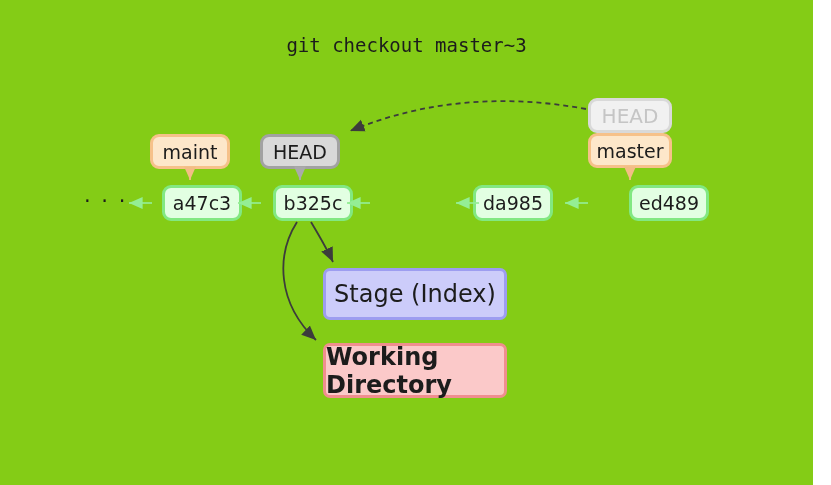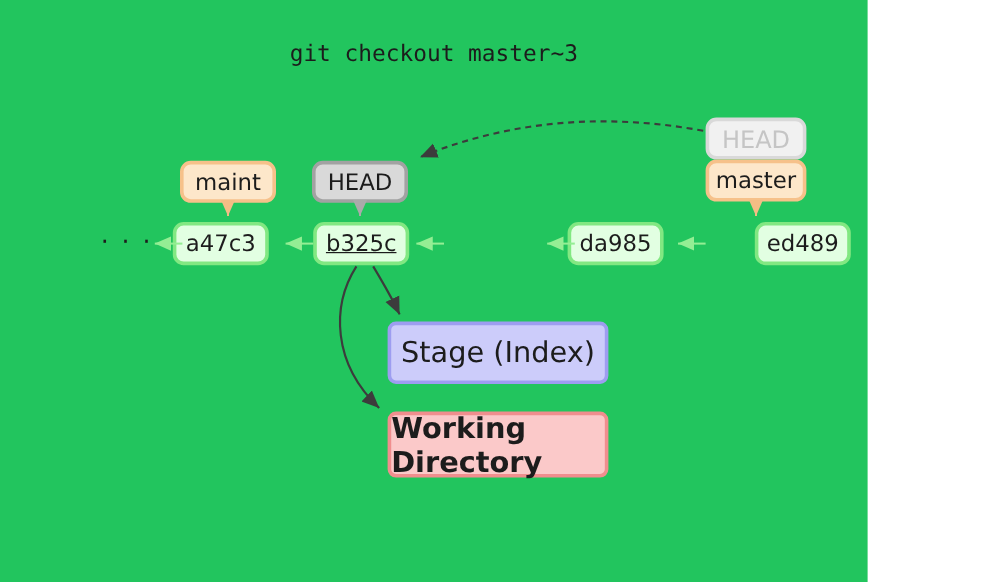--- a/index.html
+++ b/index.html
@@ -1,22 +1,23 @@
 <!DOCTYPE html>
 <html style="--text: #1c1c1c; --commit-border: #82e882; --commit-fill: #e2ffe2; --commit-arrow: #94ee94; --ref-border: #f6c18a; --ref-fill: #fde7ca; --ref-arrow: #f3bd85; --head-border: #a2a2a2; --head-fill: #d9d9d9; --head-arrow: #aaaaaa; --head-faded-border: #d9d9d9; --head-faded-fill: #f1f1f1; --head-faded-text: #c5c5c5; --stage-border: #9d9df0; --stage-fill: #ccccfa; --workdir-border: #f08e8e; --workdir-fill: #fbc9c9; --dark-arrow: #3c3c3c;"><head>
 <meta charset="utf-8">
 <style>
   html, body { margin: 0; padding: 0; background: #ffffff; }
   .canvas {
     position: relative;
-    width: 723px;
+    width: 797px;
     height: 485px;
-    background: #22c55e;
+    background: #84cc16;
     font-family: "DejaVu Sans", "Liberation Sans", sans-serif;
     overflow: hidden;
+    padding-left: 16px;
   }
   .title {
     position: absolute;
     top: 34px; left: 0; right: 0;
     text-align: center;
     font-family: "DejaVu Sans Mono", "Liberation Mono", monospace;
     font-size: 19px;
     color: var(--text);
   }
   .ellipsis {
@@ -35,22 +36,22 @@
     font-size: 19px;
     color: var(--text);
     border-radius: 9px;
   }
   
   .commit {
     top: 185px; width: 80px; height: 36px;
     background: var(--commit-fill);
     border: 3px solid var(--commit-border);
   }
-  .pos-c0 { left: 144px; }
-  .pos-c1 { left: 261px; text-decoration: underline; }
+  .pos-c0 { left: 162px; }
+  .pos-c1 { left: 273px; }
   .pos-c2 { left: 370px; }
   .pos-c3 { left: 473px; }
   .pos-c4 { left: 588px; margin-left: 41px; }
   
   .ref { height: 35px; }
   .ref-orange {
     background: var(--ref-fill);
     border: 3px solid var(--ref-border);
   }
   .pos-maint  { left: 150px; top: 134px; width: 80px; }

